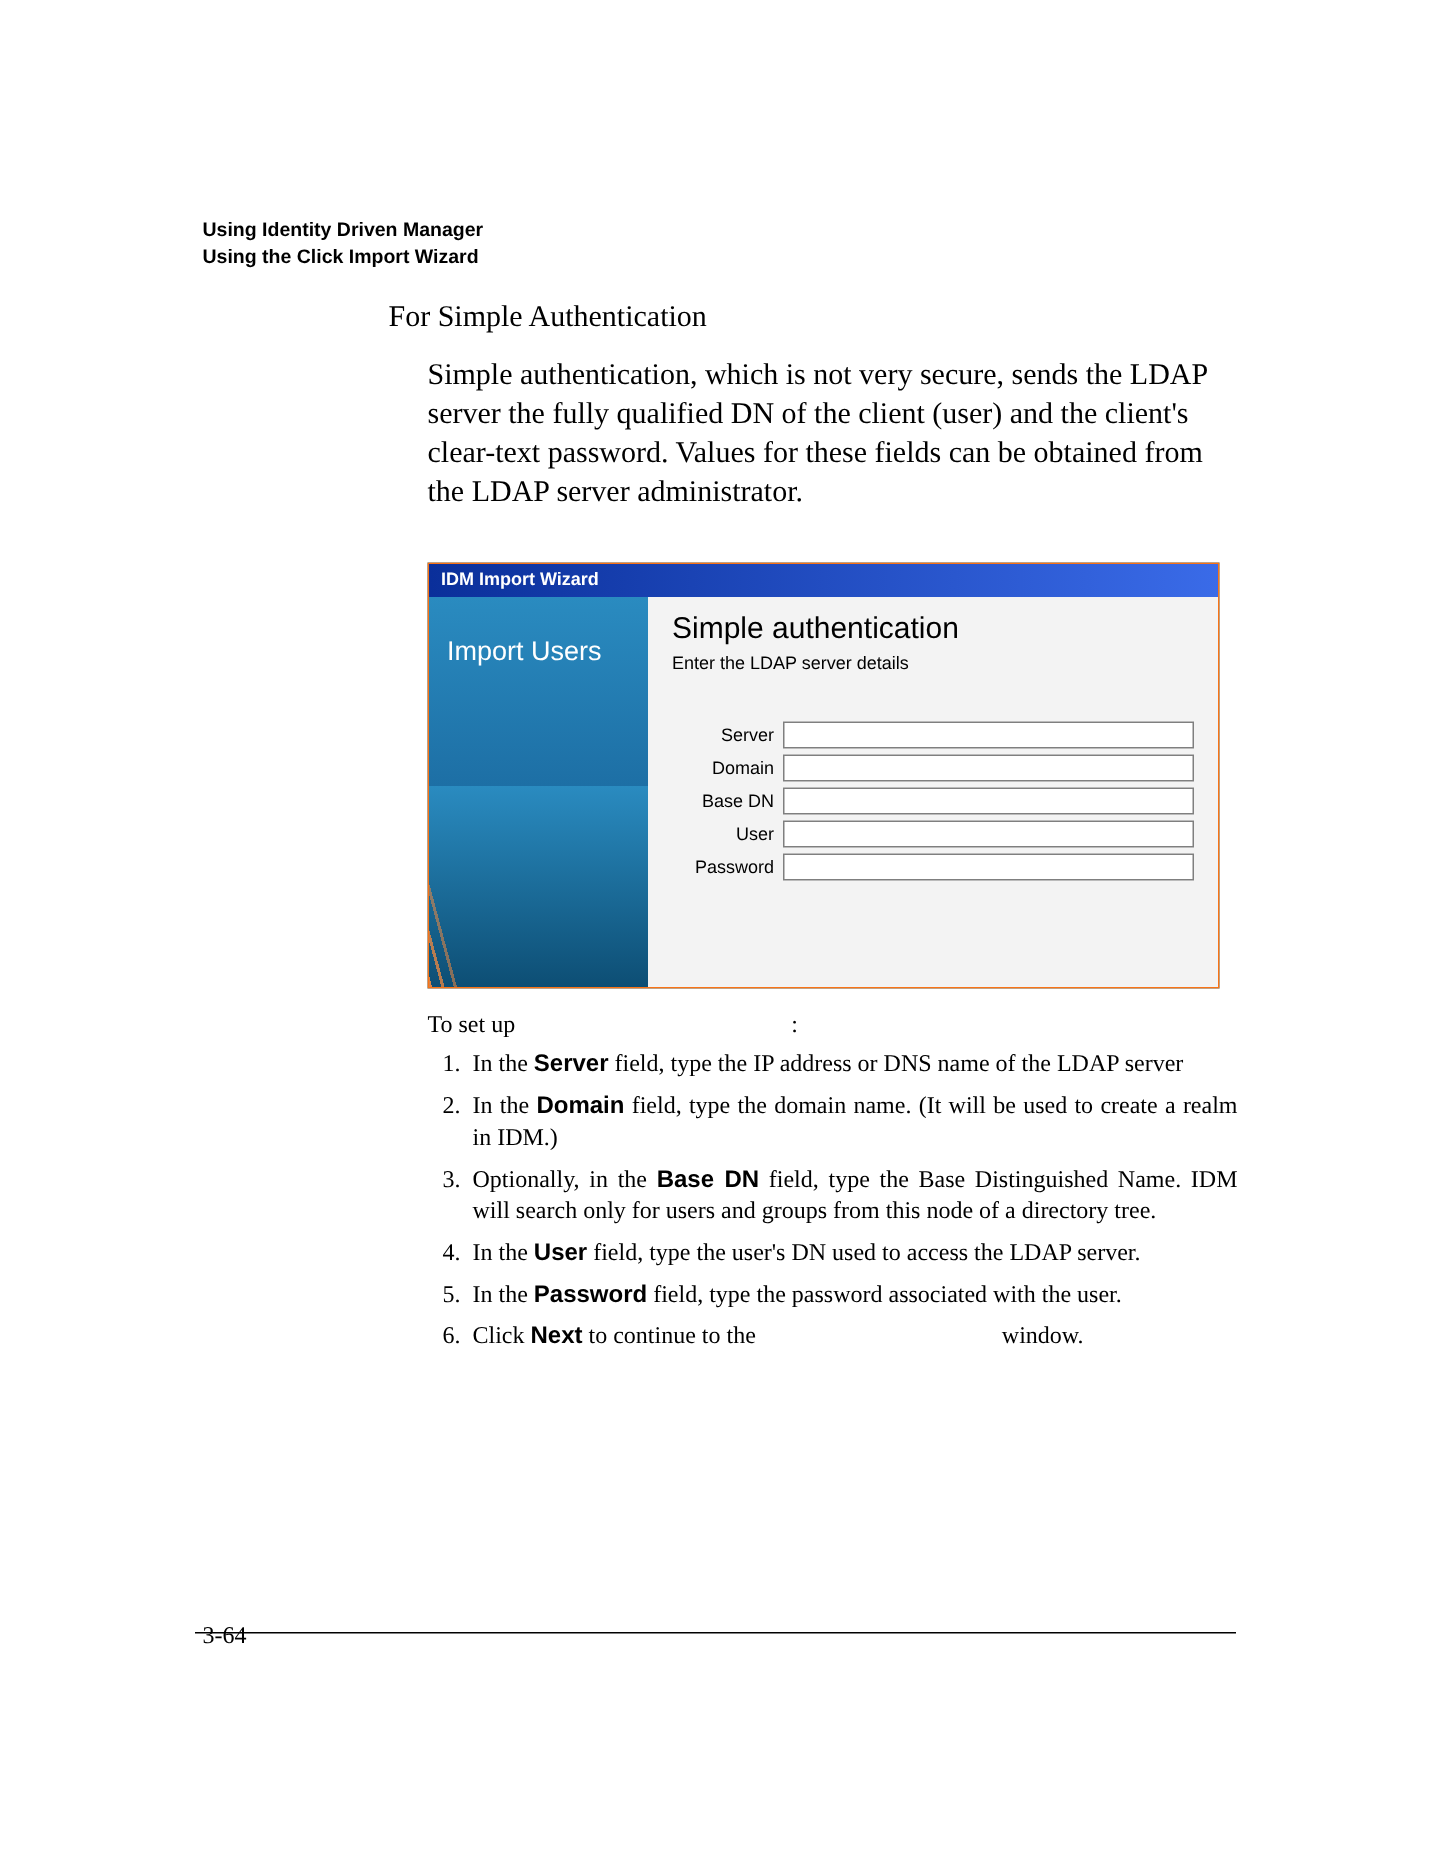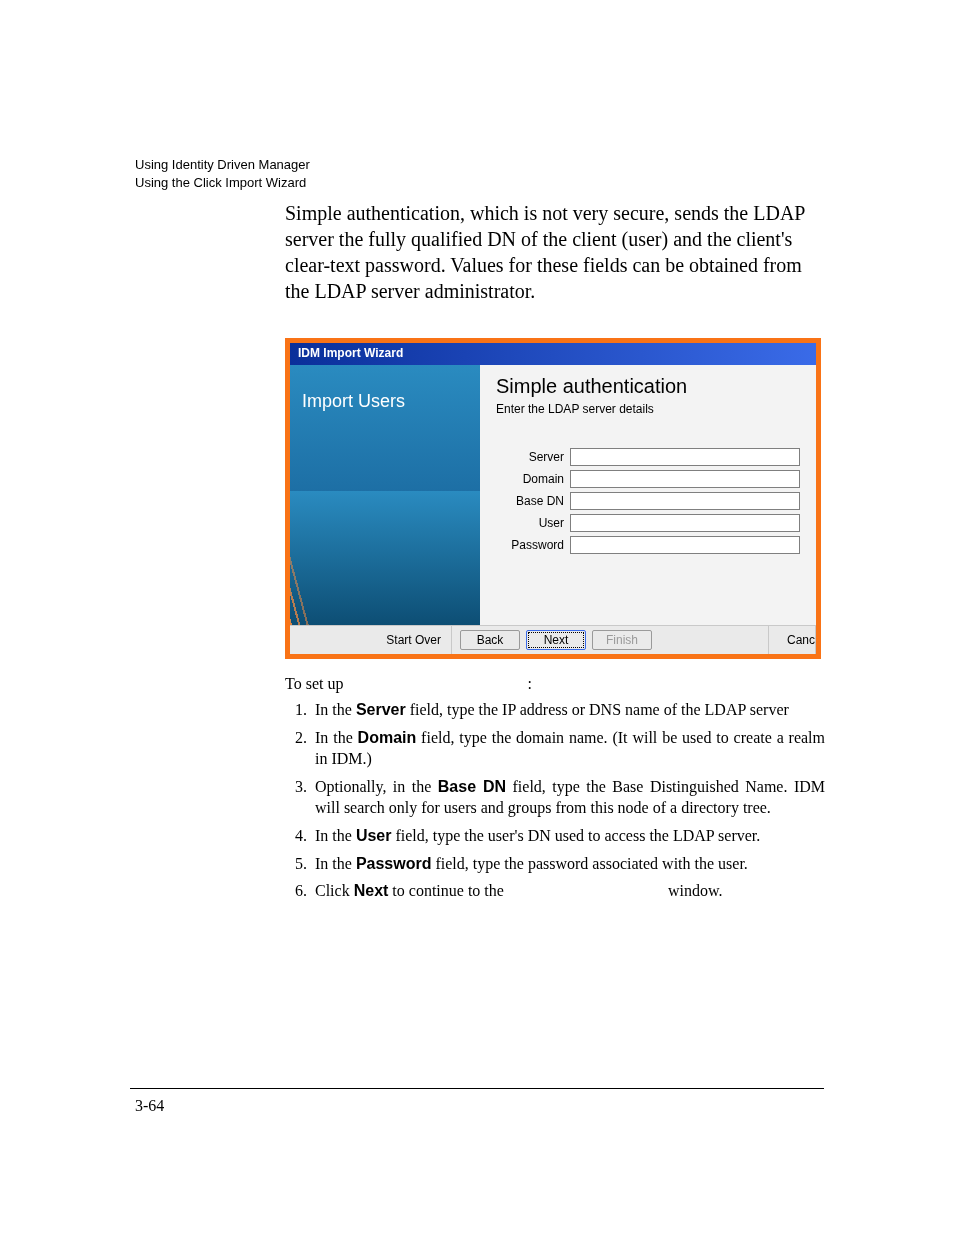--- a/index.html
+++ b/index.html
@@ -12,24 +12,24 @@
   }
   .page {
     width: 954px;
     height: 1235px;
     box-sizing: border-box;
     padding: 140px 130px 60px 130px;
     position: relative;
   }
   .running-head {
     position: absolute;
-    top: 156px;
+    top: 144px;
     left: 135px;
     font-family: Arial, Helvetica, sans-serif;
-    font-weight: normal;
+    font-weight: bold;
     font-size: 13px;
     line-height: 1.35;
   }
   .content {
     margin-left: 155px;
     margin-top: 60px;
     width: 540px;
     font-size: 16px;
   }
   .subhead {
@@ -57,41 +57,41 @@
     line-height: 1.35;
   }
   .bold-sans {
     font-family: Arial, Helvetica, sans-serif;
     font-weight: bold;
   }
 
   
   .wizard {
     width: 526px;
-    border: 5px solid #f97316;
+    border: 1px solid #f97316;
     font-family: Tahoma, Arial, sans-serif;
     font-size: 12px;
     background: #0ea5e9;
     margin-bottom: 2px;
   }
   .wizard .titlebar {
     height: 22px;
     background: linear-gradient(to right, #0a2f9a, #3a6be8);
     color: #fff;
     font-weight: bold;
     padding: 3px 8px;
     box-sizing: border-box;
     font-size: 12px;
   }
   .wizard .body {
     display: flex;
     background: #f3f3f3;
   }
   .wizard .side {
-    width: 190px;
+    width: 146px;
     display: flex;
     flex-direction: column;
   }
   .wizard .side .side-title {
     background: linear-gradient(#2a8bc0, #1d6fa5);
     color: #fff;
     height: 126px;
     box-sizing: border-box;
     padding: 26px 12px;
     font-size: 18px;
@@ -196,34 +196,35 @@
     left: 130px;
     right: 130px;
     bottom: 146px;
     border: none;
     border-top: 1px solid #000;
     margin: 0;
   }
   .page-num {
     position: absolute;
     left: 135px;
-    bottom: 120px;
+    bottom: 135px;
     font-size: 16px;
   }
 </style>
 </head>
 <body>
 
 <div class="page">
   <div class="running-head">
     <div>Using Identity Driven Manager</div>
     <div>Using the Click Import Wizard</div>
   </div>
 
   <div class="content">
+    <div class="subhead">For Simple Authentication</div>
     <div class="intro-para">Simple authentication, which is not very secure, sends the LDAP server the fully qualified DN of the client (user) and the client's clear-text password. Values for these fields can be obtained from the LDAP server administrator.</div>
 
     <div class="wizard">
       <div class="titlebar">IDM Import Wizard</div>
       <div class="body">
         <div class="side">
           <div class="side-title">Import Users</div>
           <div class="side-img"></div>
         </div>
         <div class="main">
@@ -246,33 +247,20 @@
             <div class="lbl">User</div>
             <input type="text" value="" style="">
           </div>
           <div class="field-row">
             <div class="lbl">Password</div>
             <input type="password" value="" style="">
           </div>
           <div style="height:54px;"></div>
         </div>
       </div>
-      <div class="footer">
-        <div class="cell startcell">
-          <span class="startover">Start Over</span>
-        </div>
-        <div class="cell btncell">
-          <button>Back</button>
-          <button class="focus">Next</button>
-          <button disabled="">Finish</button>
-        </div>
-        <div class="cell cancelcell">
-          <span>Canc</span>
-        </div>
-      </div>
     </div>
 
     <div class="caption">
       <span>To set up </span>
       <span style="display:inline-block; width:176px;"></span>
       <span>:</span>
     </div>
 
     <ol class="steps">
       <li>

